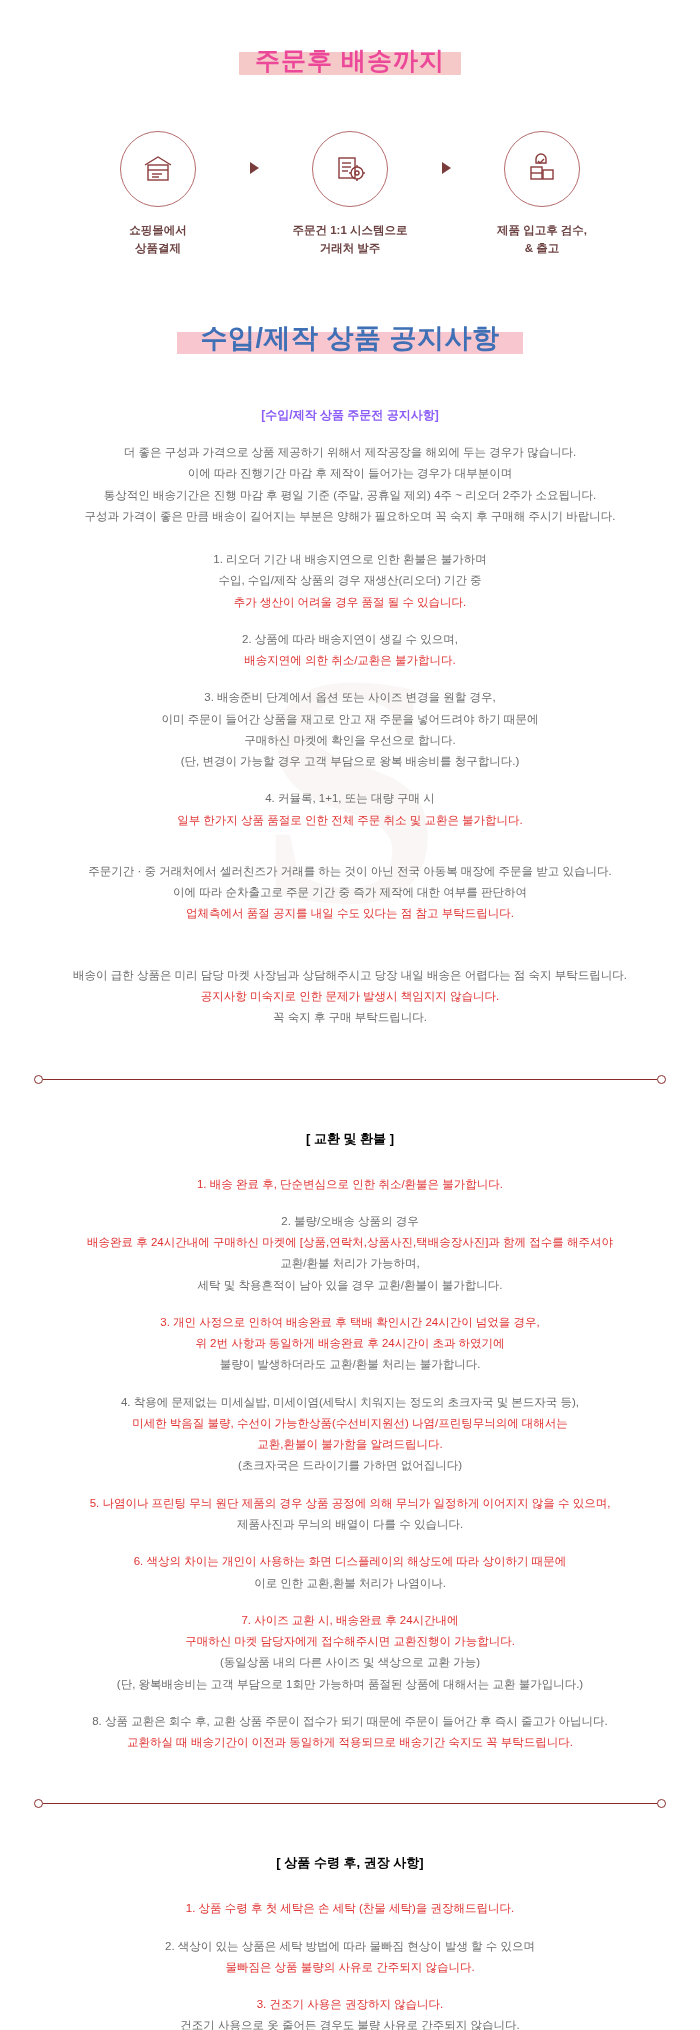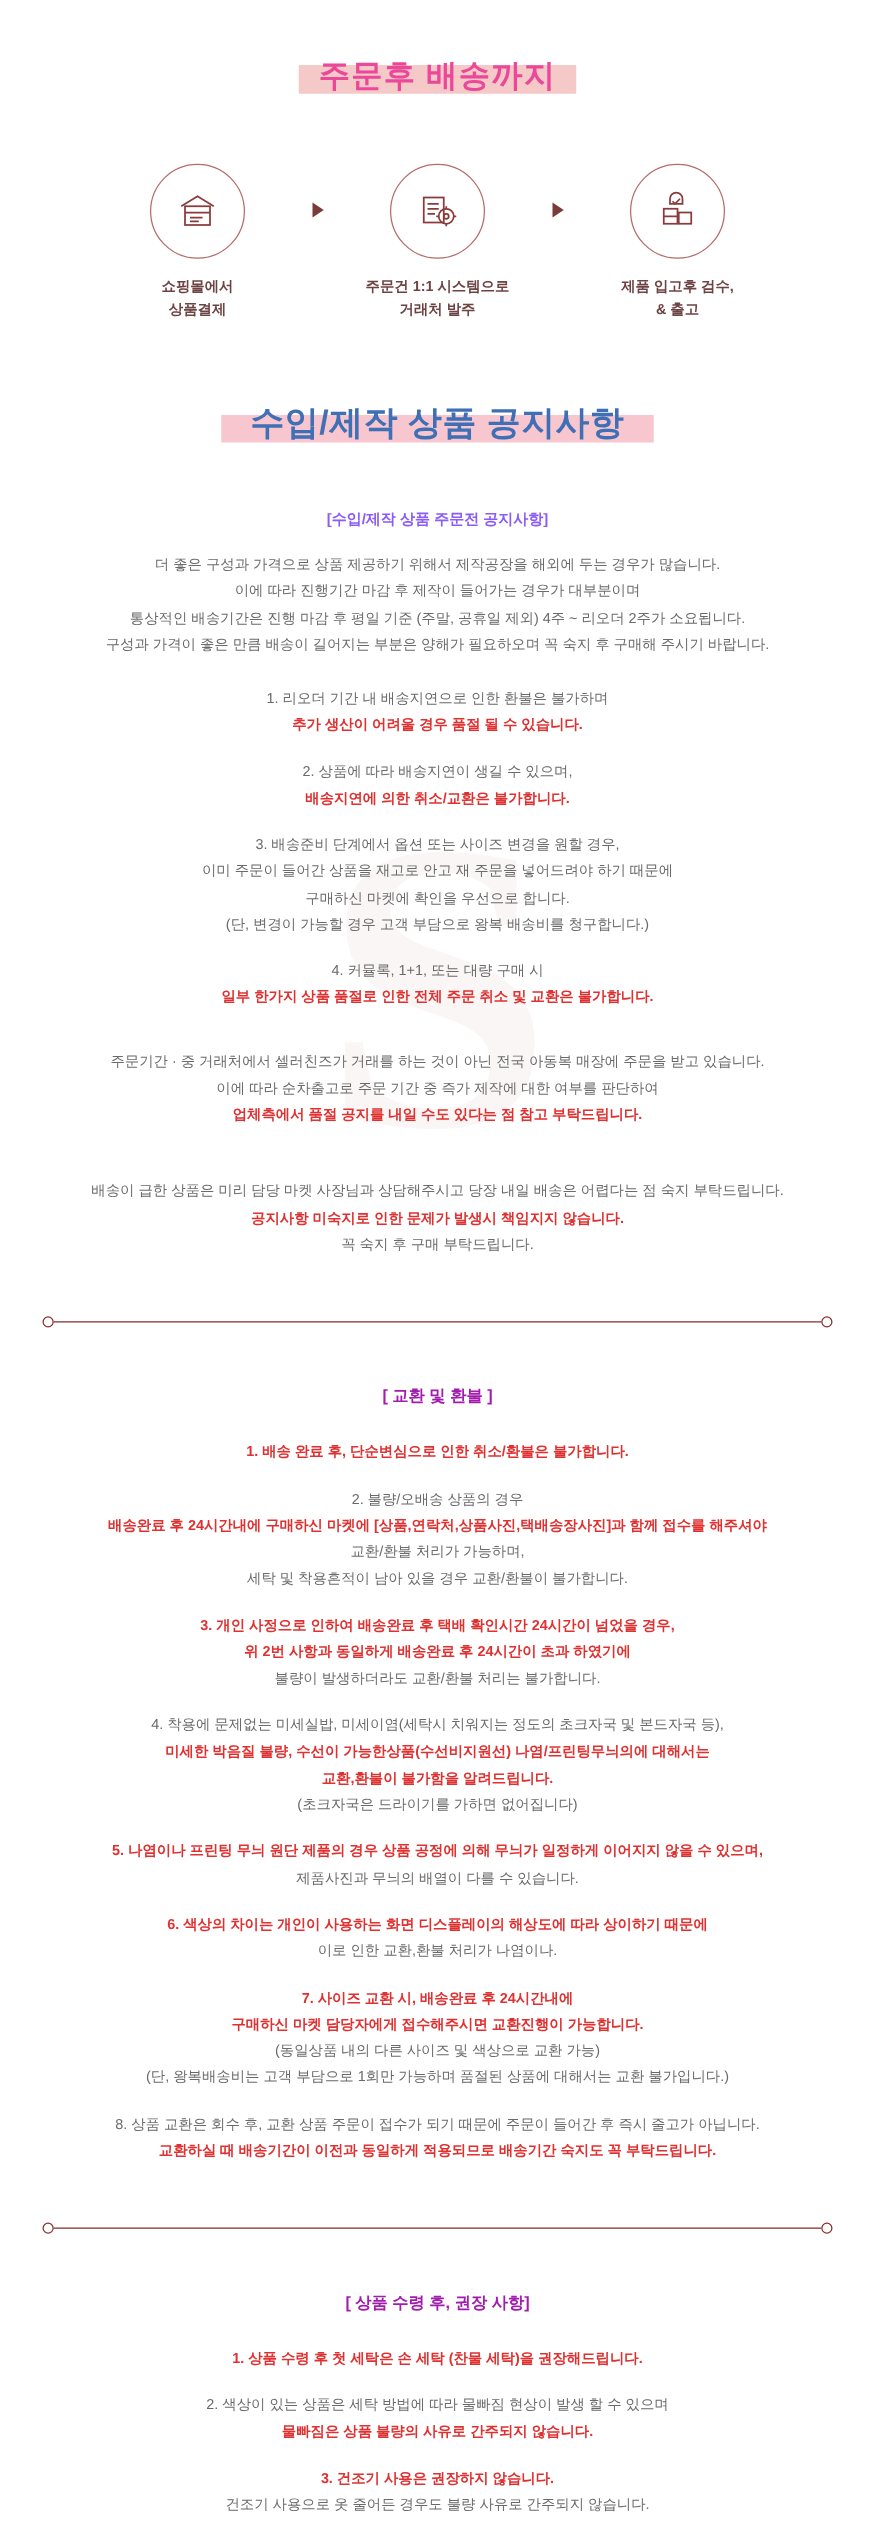--- a/index.html
+++ b/index.html
@@ -152,21 +152,21 @@
     margin-top: 48px;
     color: #8b5cf6;
     font-weight: bold;
     font-size: 12px;
   }
   .gap-16 { height: 16px; }
   .gap-22 { height: 22px; }
   .gap-30 { height: 30px; }
   .gap-40 { height: 40px; }
 
-  .red { color: #e03131; font-weight: bold; }
+  .red { color: #e03131; font-weight: normal; }
 
   
   .divider {
     display: flex;
     align-items: center;
     justify-content: center;
     margin: 46px 0;
     padding: 0 34px;
   }
   .divider .line {
@@ -179,21 +179,21 @@
     height: 7px;
     border: 1px solid #8a2b2b;
     border-radius: 50%;
     background: #fff;
   }
 
   .bracket-title {
     text-align: center;
     font-size: 13px;
     font-weight: bold;
-    color: #a21caf;
+    color: #000000;
     margin-bottom: 26px;
   }
 </style>
 </head>
 <body>
 
 <div class="page">
   <div class="watermark">S</div>
 
   <div class="content">
@@ -282,20 +282,21 @@
     <div class="block">
       <div>더 좋은 구성과 가격으로 상품 제공하기 위해서 제작공장을 해외에 두는 경우가 많습니다.</div>
       <div>이에 따라 진행기간 마감 후 제작이 들어가는 경우가 대부분이며</div>
       <div>통상적인 배송기간은 진행 마감 후 평일 기준 (주말, 공휴일 제외) 4주 ~ 리오더 2주가 소요됩니다.</div>
       <div>구성과 가격이 좋은 만큼 배송이 길어지는 부분은 양해가 필요하오며 꼭 숙지 후 구매해 주시기 바랍니다.</div>
     </div>
 
     <div class="gap-22"></div>
     <div class="block">
       <div>1. 리오더 기간 내 배송지연으로 인한 환불은 불가하며</div>
+      <div>수입, 수입/제작 상품의 경우 재생산(리오더) 기간 중</div>
       <div class="red">추가 생산이 어려울 경우 품절 될 수 있습니다.</div>
     </div>
 
     <div class="gap-16"></div>
     <div class="block">
       <div>2. 상품에 따라 배송지연이 생길 수 있으며,</div>
       <div class="red">배송지연에 의한 취소/교환은 불가합니다.</div>
     </div>
 
     <div class="gap-16"></div>

